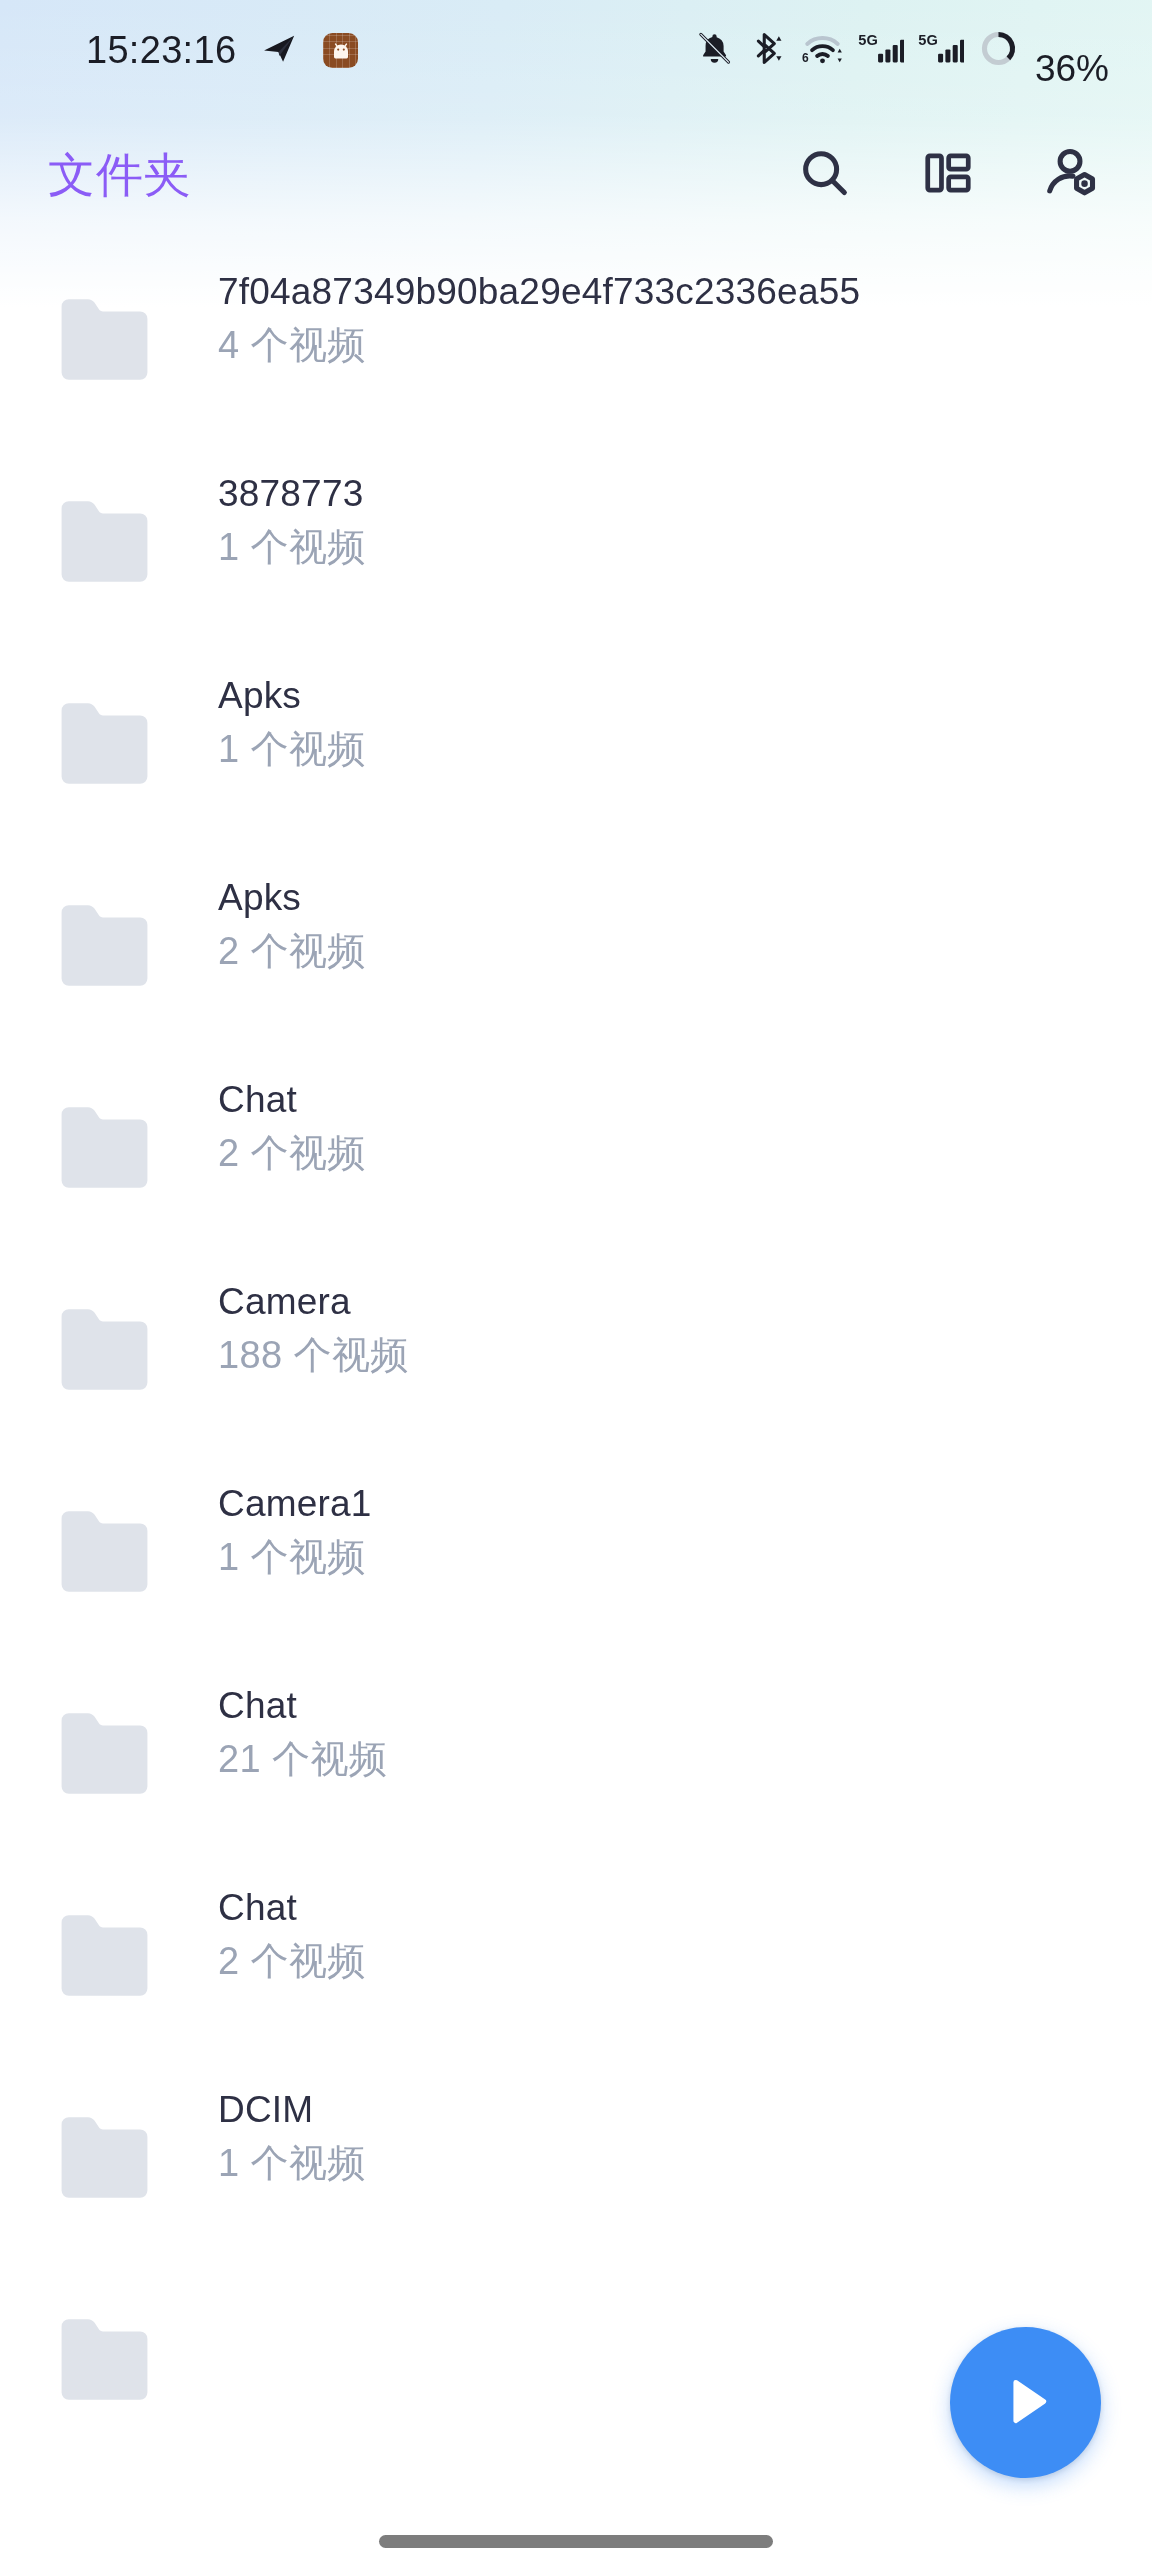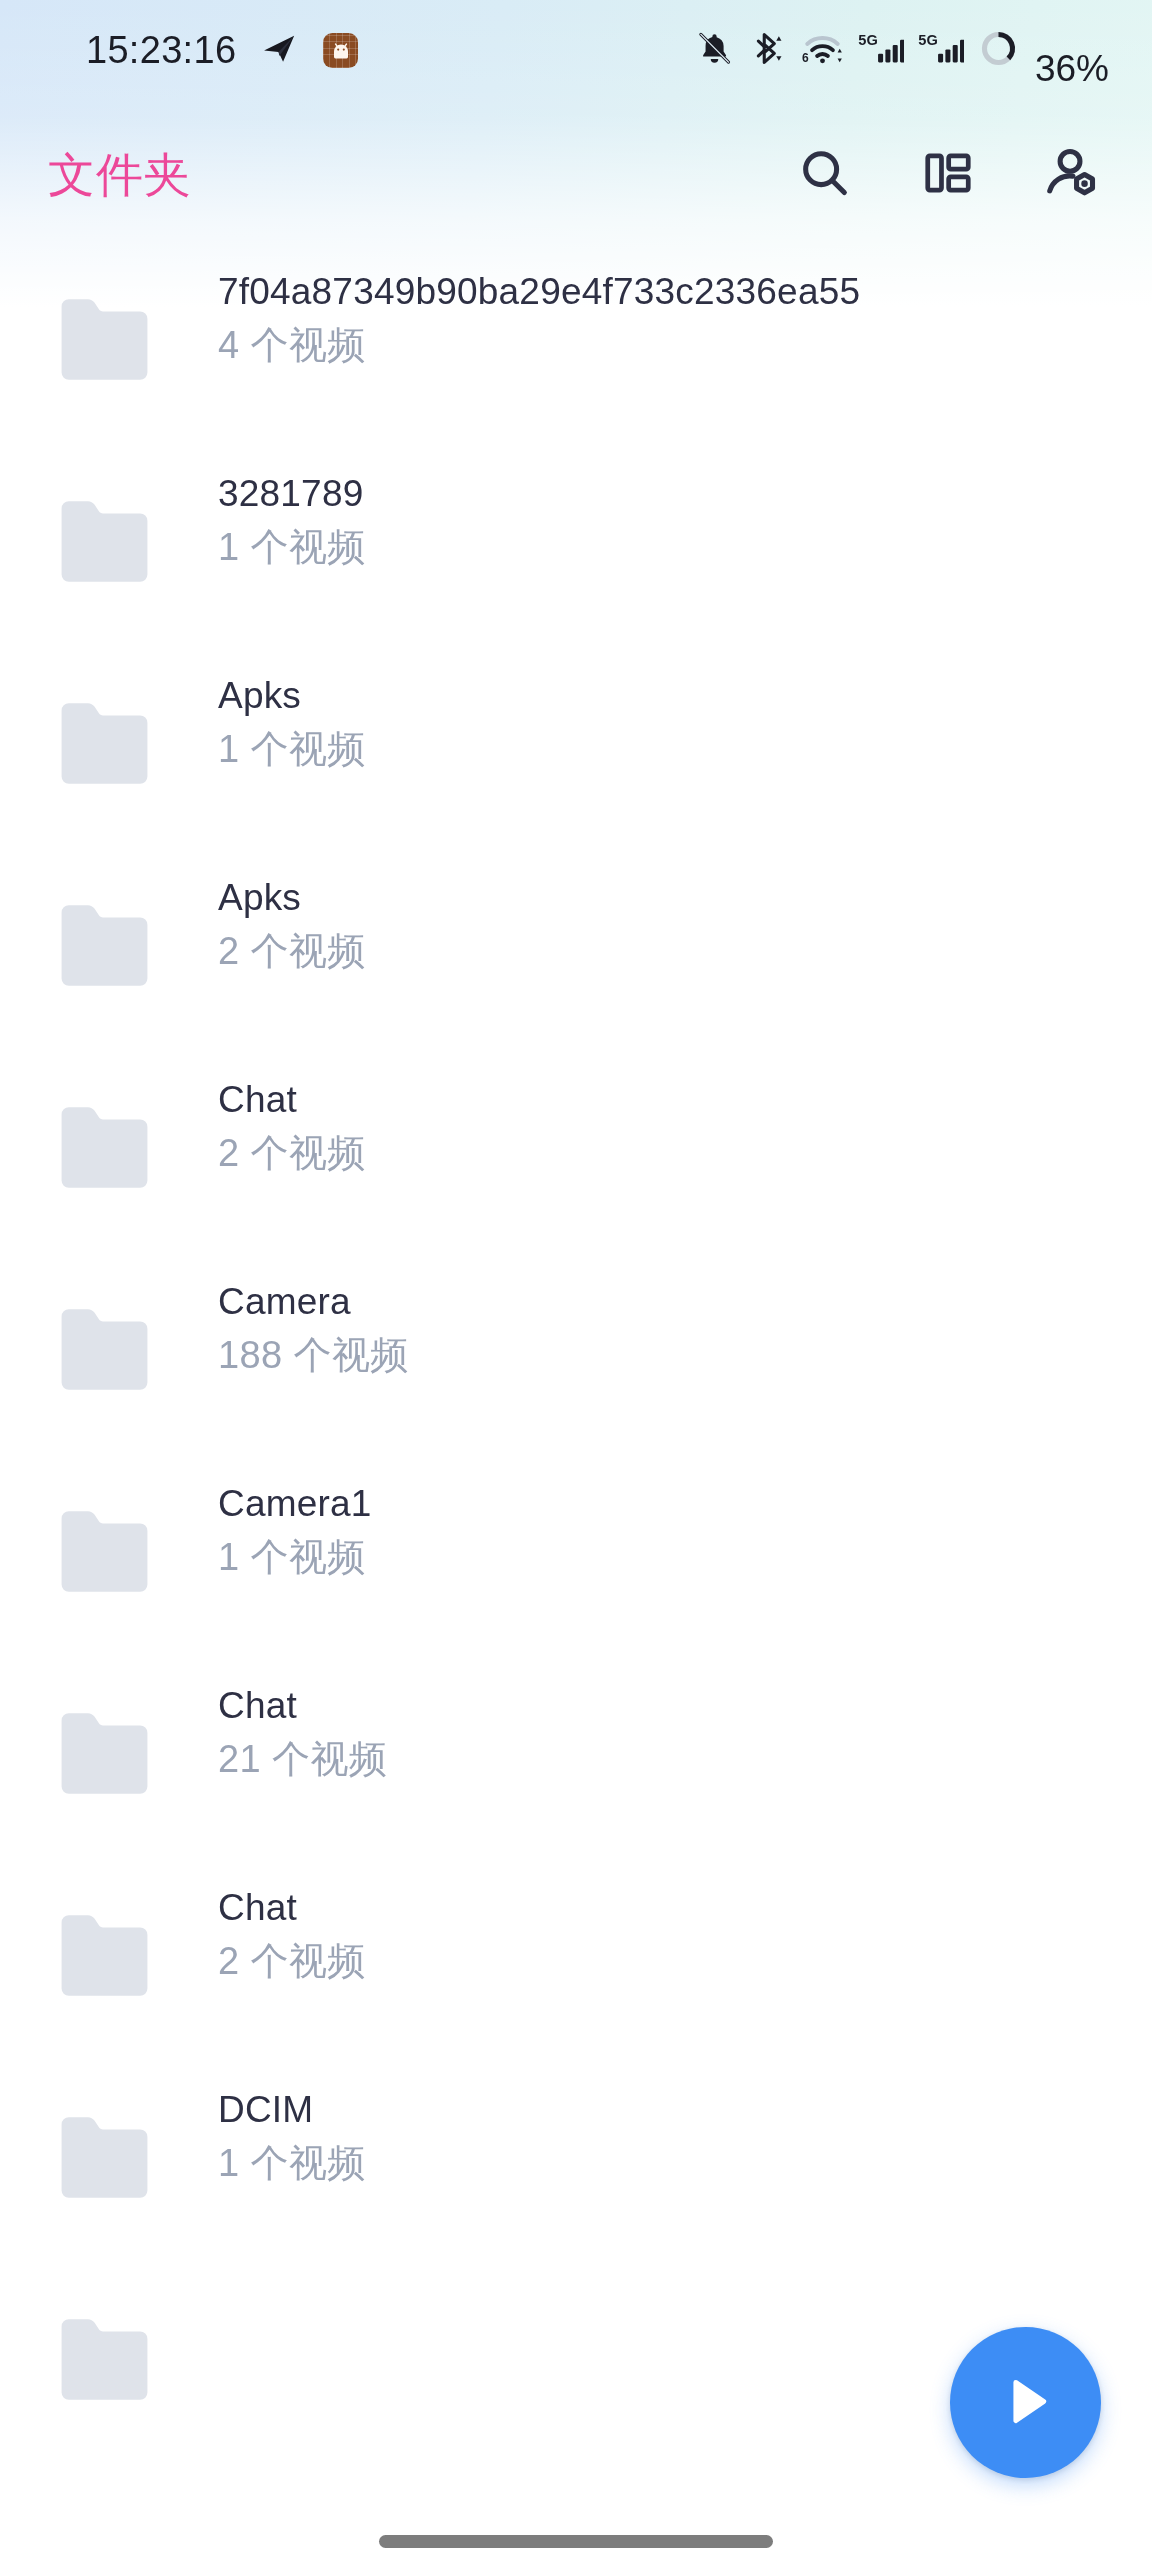--- a/index.html
+++ b/index.html
@@ -93,21 +93,21 @@
     height: 149px;
     display: flex;
     align-items: center;
     justify-content: space-between;
     padding: 0 41px 0 48px;
     z-index: 5;
   }
   #page-title {
     font-size: 47px;
     font-weight: 400;
-    color: #ec4899;
+    color: #8b5cf6;
     letter-spacing: 0.9px;
     line-height: 1;
   }
   #app-bar-actions {
     display: flex;
     align-items: center;
     gap: 43px;
   }
   .appbar-btn {
     width: 80px;
@@ -333,21 +333,21 @@
       <div class="folder-text">
         <div class="folder-name">7f04a87349b90ba29e4f733c2336ea55</div>
         <div class="folder-count">4 个视频</div>
       </div>
     </div>
     <div class="folder-row">
       <span class="folder-icon"><svg width="103" height="103" viewBox="0 0 48 48">
           <path d="M4 8.6a3.4 3.4 0 0 1 3.4-3.4h8.9c1.2 0 2.3.6 3 1.6l2.1 3.1c.4.6 1.1 1 1.9 1h17.3A3.4 3.4 0 0 1 44 14.3v25.1a3.4 3.4 0 0 1-3.4 3.4H7.4A3.4 3.4 0 0 1 4 39.4z" fill="#dfe3ea"></path>
         </svg></span>
       <div class="folder-text">
-        <div class="folder-name">3281789</div>
+        <div class="folder-name">3878773</div>
         <div class="folder-count">1 个视频</div>
       </div>
     </div>
     <div class="folder-row">
       <span class="folder-icon"><svg width="103" height="103" viewBox="0 0 48 48">
           <path d="M4 8.6a3.4 3.4 0 0 1 3.4-3.4h8.9c1.2 0 2.3.6 3 1.6l2.1 3.1c.4.6 1.1 1 1.9 1h17.3A3.4 3.4 0 0 1 44 14.3v25.1a3.4 3.4 0 0 1-3.4 3.4H7.4A3.4 3.4 0 0 1 4 39.4z" fill="#dfe3ea"></path>
         </svg></span>
       <div class="folder-text">
         <div class="folder-name">Apks</div>
         <div class="folder-count">1 个视频</div>

